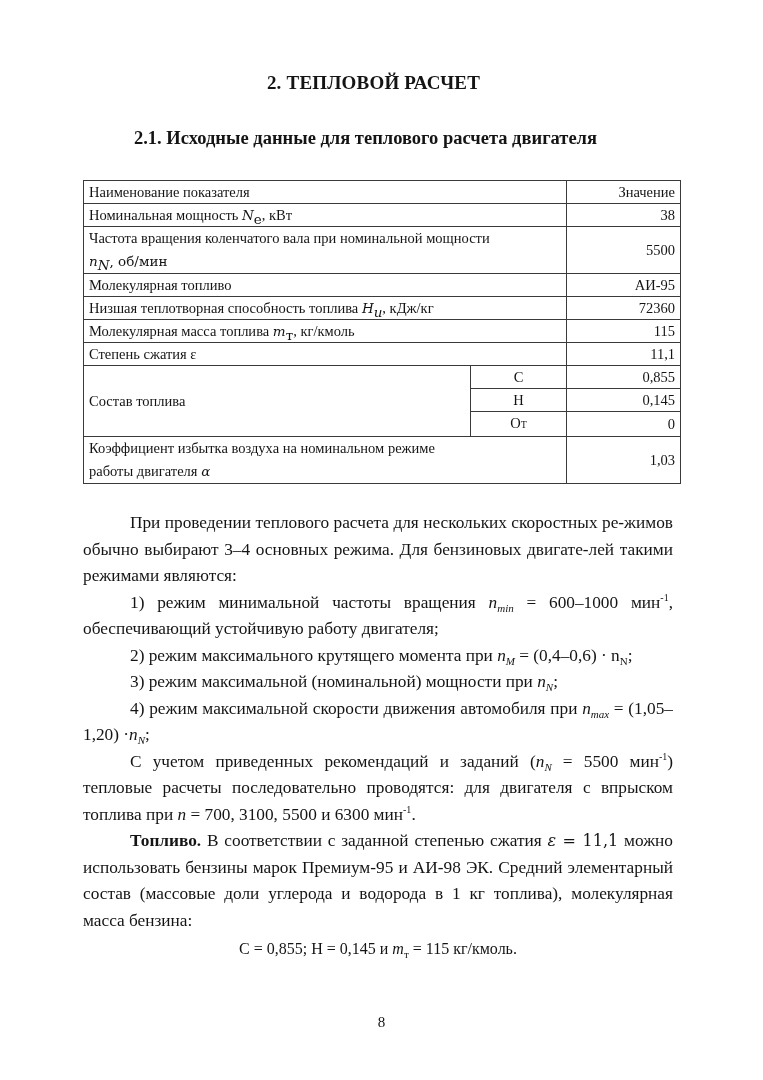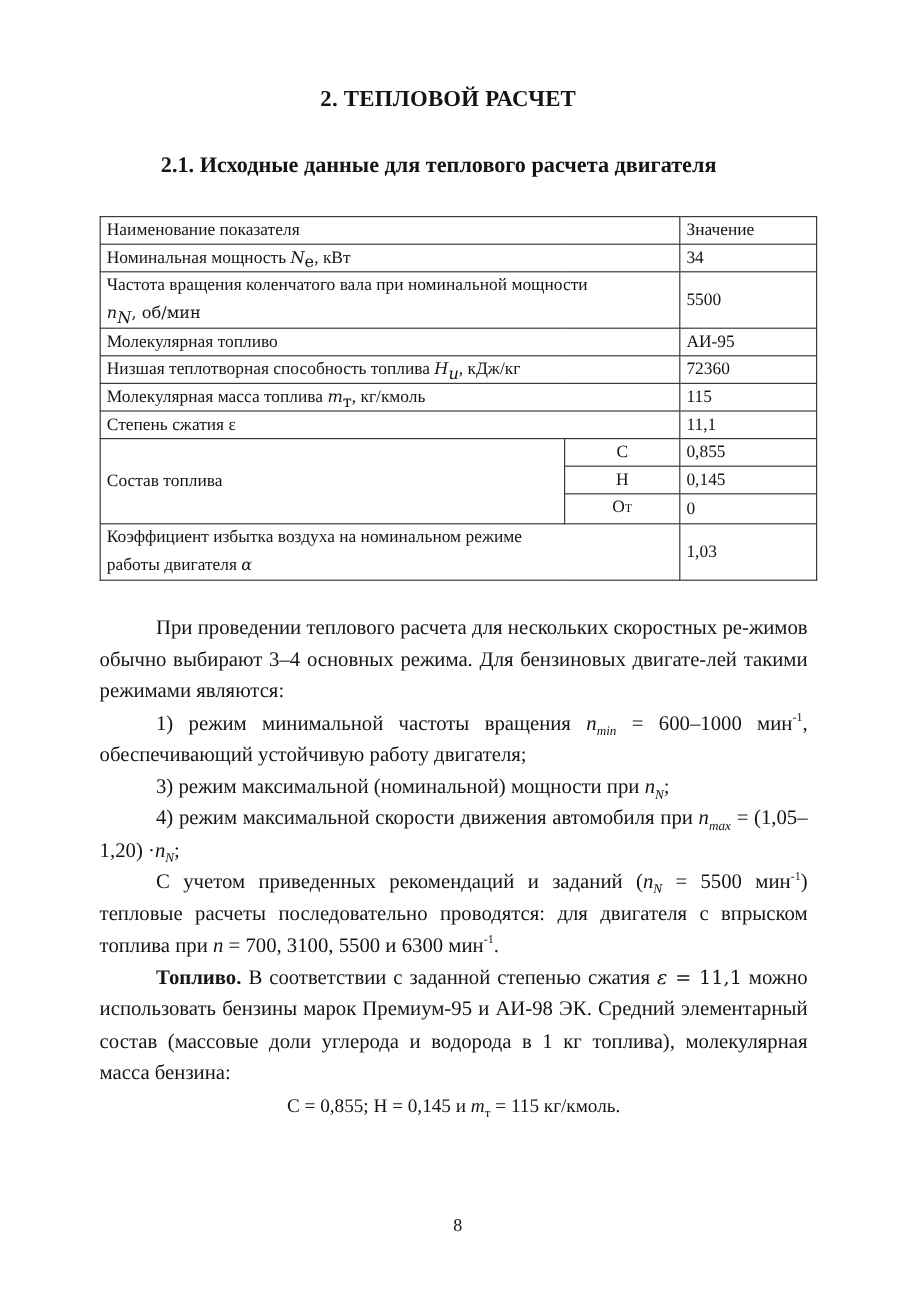--- a/index.html
+++ b/index.html
@@ -6,21 +6,21 @@
   body { width: 763px; height: 1080px; position: relative; overflow: hidden;
          font-family: "Liberation Serif", "DejaVu Serif", serif; color: #141414; }
   .title { position: absolute; left: 0; width: 747px; text-align: center; top: 72px;
            font-weight: bold; font-size: 19px; letter-spacing: 0.2px; }
   .subtitle { position: absolute; left: 0; width: 731px; text-align: center; top: 128px;
               font-weight: bold; font-size: 18.5px; }
   table.data { position: absolute; left: 83px; top: 180px; width: 597px;
                border-collapse: collapse; font-size: 14.5px; table-layout: fixed; }
   table.data td { border: 1px solid #3a3a3a; padding: 0 5px; height: 22px; line-height: 22px;
                   vertical-align: middle; }
-  table.data td.val { text-align: left; }
+  table.data td.val { text-align: right; }
   table.data td.sub { text-align: center; }
   table.data td.tall { line-height: 23px; height: 46px; }
   .math { font-family: "DejaVu Serif", serif; font-style: italic; font-size: 13.5px; }
   .math-up { font-family: "DejaVu Serif", serif; font-size: 13.5px; }
   .body-text { position: absolute; left: 83px; width: 590px; top: 510px; font-size: 17.3px;
                line-height: 26.5px; }
   .body-text p { margin: 0; text-align: justify; text-align-last: left; }
   .ind { text-indent: 47px; }
   .formula { text-align: center !important; text-align-last: center !important;
              font-family: Liberation Serif, serif; font-size: 16px; margin-top: 2px !important; }
@@ -41,21 +41,21 @@
       <col style="width:96px">
       <col style="width:114px">
     </colgroup>
   <tbody>
       <tr>
     <td colspan="2">Наименование показателя</td>
     <td class="val">Значение</td>
   </tr>
   <tr>
     <td colspan="2"><span>Номинальная мощность </span><span class="math">N</span><sub class="math-up">e</sub><span>, кВт</span></td>
-    <td class="val">34</td>
+    <td class="val">38</td>
   </tr>
   <tr>
     <td colspan="2" class="tall"><span>Частота вращения коленчатого вала при номинальной мощности</span><br><span class="math">n</span><sub class="math">N</sub><span class="math-up">, об/мин</span></td>
     <td class="val">5500</td>
   </tr>
   <tr>
     <td colspan="2">Молекулярная топливо</td>
     <td class="val">АИ-95</td>
   </tr>
   <tr>
@@ -86,20 +86,21 @@
   <tr>
     <td colspan="2" class="tall"><span>Коэффициент избытка воздуха на номинальном режиме</span><br><span>работы двигателя </span><span class="math">α</span></td>
     <td class="val">1,03</td>
   </tr>
 </tbody>
   </table>
 
 <div class="body-text">
   <p class="ind">При проведении теплового расчета для нескольких скоростных ре-жимов обычно выбирают 3–4 основных режима. Для бензиновых двигате-лей такими режимами являются:</p>
   <p class="ind"><span>1) режим минимальной частоты вращения </span><i>n</i><sub><i>min</i></sub><span> = 600–1000 мин</span><sup>-1</sup><span>, обеспечивающий устойчивую работу двигателя;</span></p>
+  <p class="ind"><span>2) режим максимального крутящего момента при </span><i>n</i><sub><i>M</i></sub><span> = (0,4–0,6) · n</span><sub>N</sub><span>;</span></p>
   <p class="ind"><span>3) режим максимальной (номинальной) мощности при </span><i>n</i><sub><i>N</i></sub><span>;</span></p>
   <p class="ind"><span>4) режим максимальной скорости движения автомобиля при</span> <i>n</i><sub><i>max</i></sub><span> = (1,05–1,20) ·</span><i>n</i><sub><i>N</i></sub><span>;</span></p>
   <p class="ind"><span>С учетом приведенных рекомендаций и заданий (</span><i>n</i><sub><i>N</i></sub><span> = 5500 мин</span><sup>-1</sup><span>) тепловые расчеты последовательно проводятся: для двигателя с впрыском топлива при </span><i>n</i><span> = 700, 3100, 5500 и 6300 мин</span><sup>-1</sup><span>.</span></p>
   <p class="ind"><b>Топливо.</b><span> В соответствии с заданной степенью сжатия </span><span class="math-up" style="font-size:16px"><i>ε</i> = 11,1</span><span> можно использовать бензины марок Премиум-95 и АИ-98 ЭК. Средний элементарный состав (массовые доли углерода и водорода в 1 кг топлива), молекулярная масса бензина:</span></p>
   <p class="formula"><span>C = 0,855; H = 0,145 и </span><i>m</i><sub>т</sub><span> = 115 кг/кмоль.</span></p>
 </div>
 
 <div class="pagenum">8</div>
 
 </body></html>

